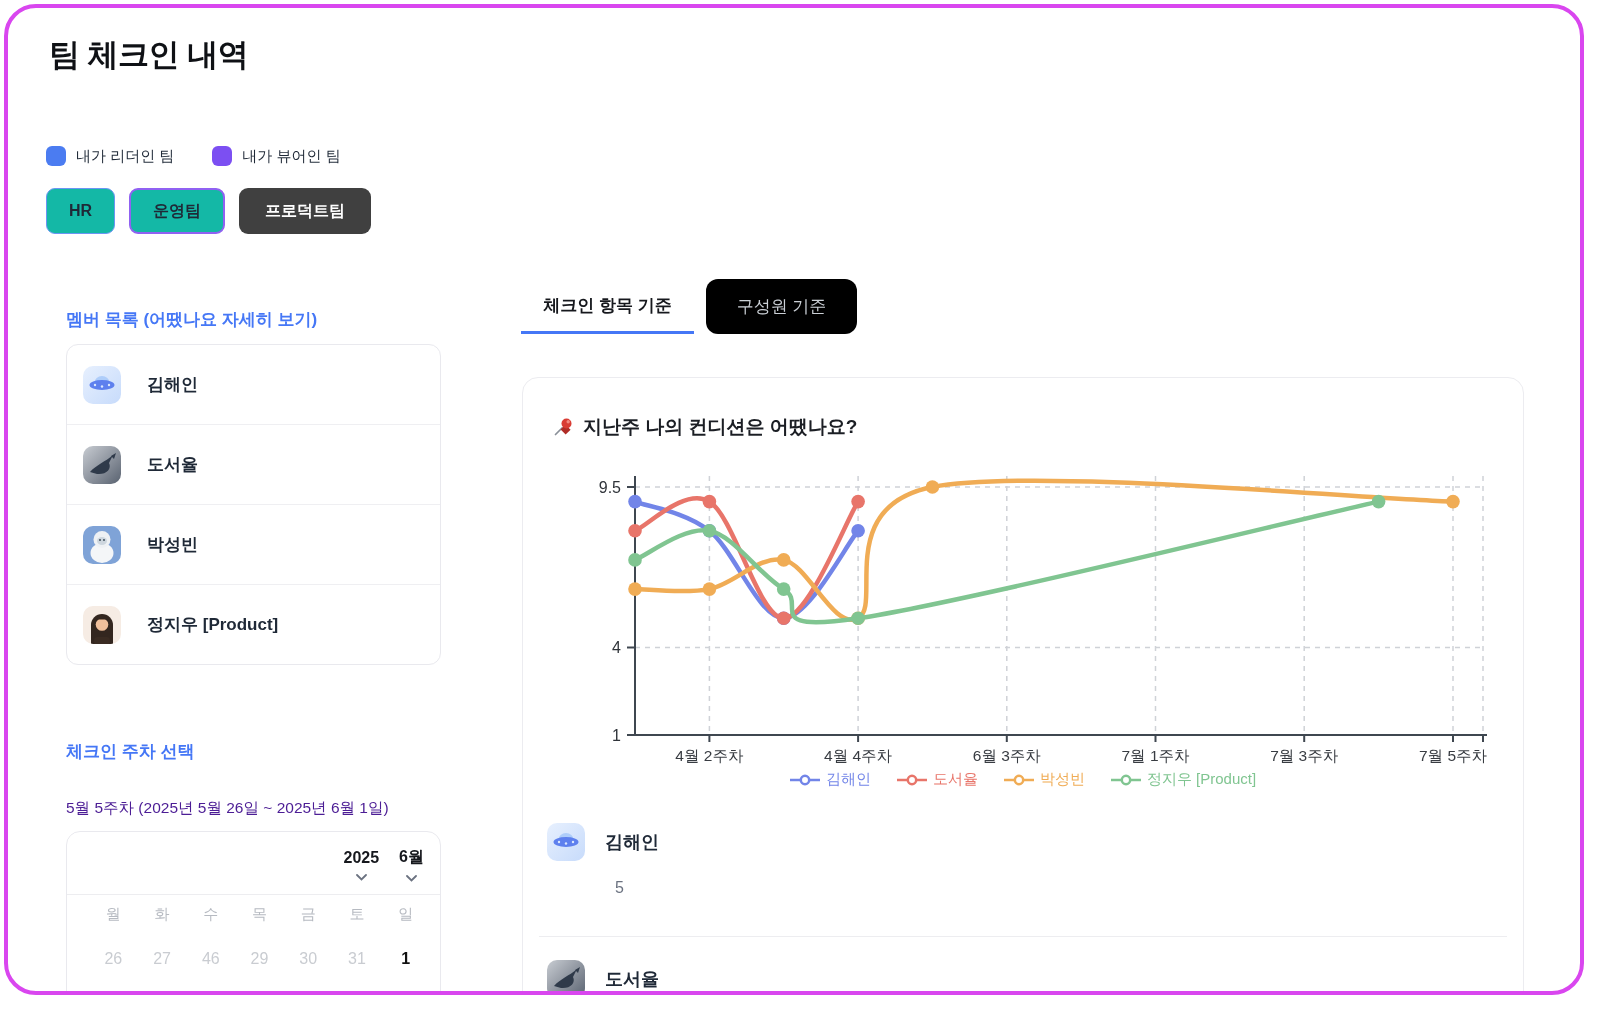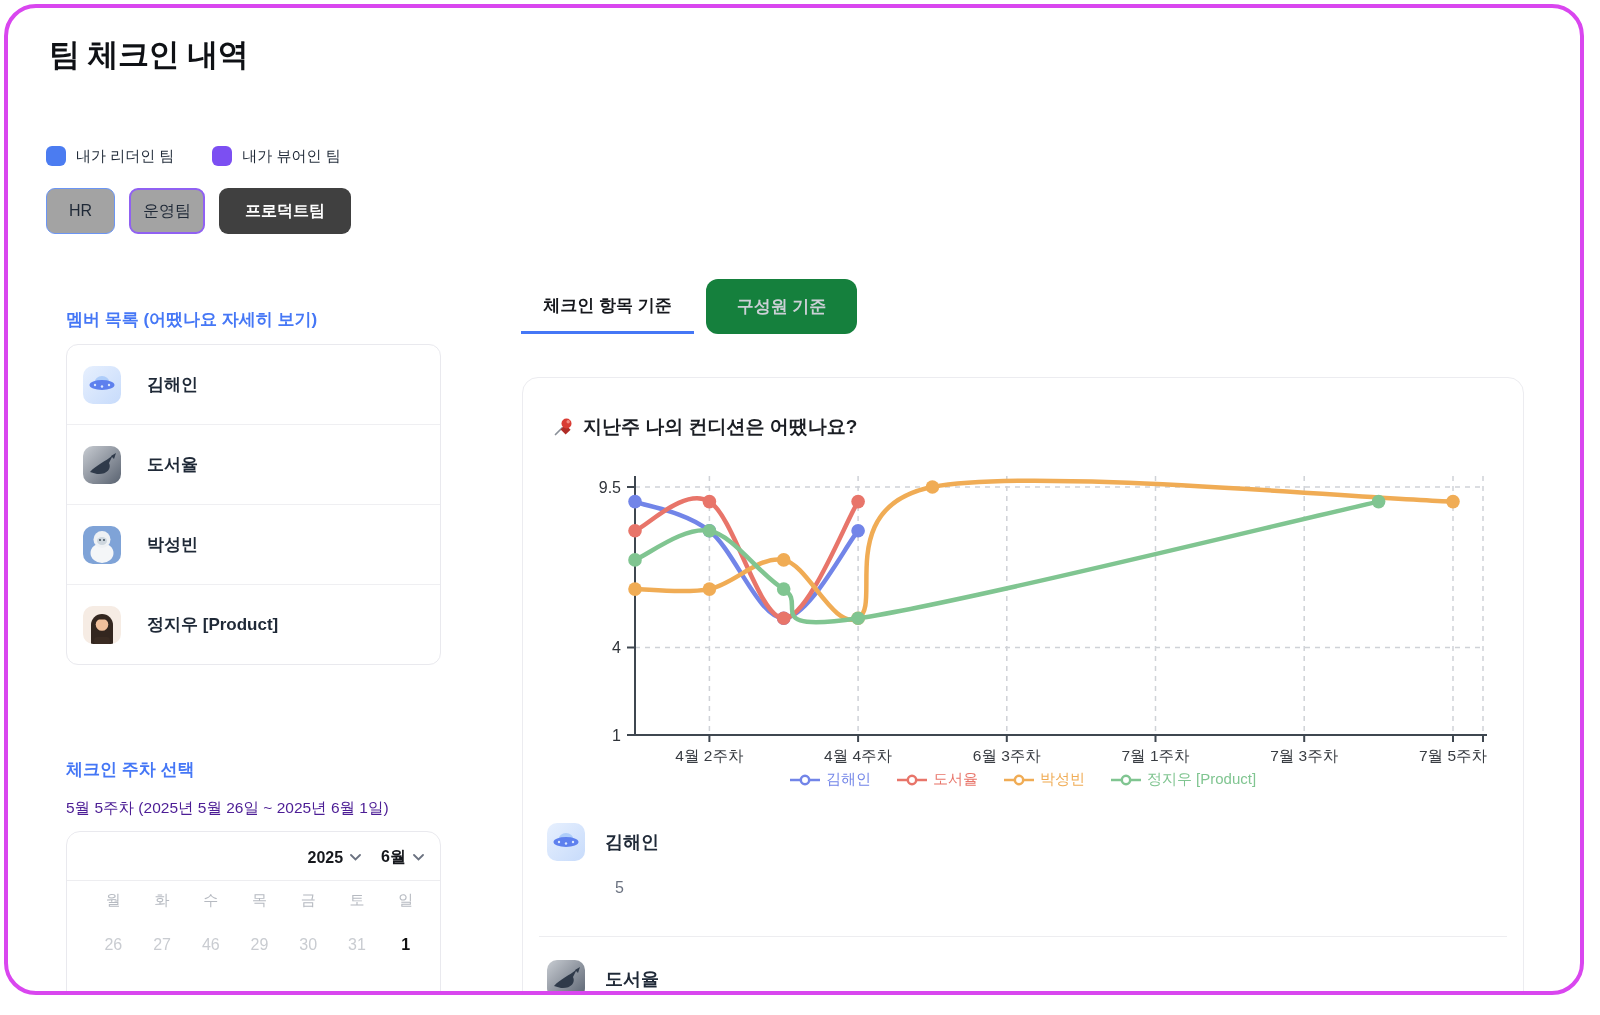--- a/index.html
+++ b/index.html
@@ -6,46 +6,46 @@
   body{width:1600px;height:1015px;position:relative;overflow:hidden;background:#fff;
        font-family:"Liberation Sans","DejaVu Sans",sans-serif;color:#1f2937;}
   .frame{position:absolute;left:4px;top:4px;width:1572px;height:983px;border:4px solid #d946ef;
          border-radius:32px;background:#fff;overflow:hidden;}
   .page-title{position:absolute;left:41px;top:26px;font-size:31px;font-weight:700;color:#0f1115;letter-spacing:-.5px;}
   .team-legend{position:absolute;left:38px;top:138px;display:flex;gap:38px;align-items:center;}
   .tl-item{display:flex;align-items:center;gap:10px;font-size:15px;color:#1f2937;}
   .tl-swatch{width:20px;height:20px;border-radius:6px;display:inline-block;}
   .team-buttons{position:absolute;left:38px;top:180px;display:flex;gap:14px;}
   .tbtn{height:46px;border-radius:9px;font-size:16px;display:flex;align-items:center;justify-content:center;
-        background:#a3a3a3;cursor:pointer;font-weight:400;color:#1f2937;border:none;}
+        background:#14b8a6;cursor:pointer;font-weight:700;color:#1f2937;border:none;}
   .tbtn.outline-blue{border:1.5px solid #6b95f4;padding:0 22px;}
-  .tbtn.outline-purple{border:2px solid #9061f2;padding:0 12px;}
+  .tbtn.outline-purple{border:2px solid #9061f2;padding:0 22px;}
   .tbtn.filled-blue{background:#404040;color:#fff;font-weight:700;padding:0 26px;}
   .sec-title{font-size:17px;font-weight:700;color:#4577f6;position:absolute;left:58px;}
   .members-title{top:300px;}
   .member-card{position:absolute;left:58px;top:336px;width:373px;border:1px solid #e9e9ee;border-radius:12px;background:#fff;overflow:hidden;}
   .member-row{height:79px;display:flex;align-items:center;gap:26px;padding-left:16px;cursor:pointer;}
   .member-row + .member-row{border-top:1px solid #efeff2;}
   .avatar{width:38px;height:38px;border-radius:10px;overflow:hidden;flex:0 0 38px;}
   .avatar svg{display:block;}
   .member-name{font-size:17px;font-weight:600;color:#1f2937;}
-  .week-title{top:750px;}
+  .week-title{top:732px;}
   .week-sub{position:absolute;left:58px;top:790px;font-size:15.5px;color:#4c1d95;}
   .calendar-card{position:absolute;left:58px;top:823px;width:373px;height:220px;border:1px solid #e9e9ee;border-radius:14px;background:#fff;}
   .cal-header{display:flex;justify-content:flex-end;align-items:center;gap:20px;padding:15px 16px 12px 16px;border-bottom:1px solid #ededf0;}
-  .cal-select{display:flex;align-items:center;gap:7px;font-size:16px;font-weight:700;color:#16181d;cursor:pointer;}
+  .cal-select{display:flex;align-items:center;gap:7px;font-size:16px;font-weight:700;color:#16181d;cursor:pointer;flex-direction:column;}
   .cal-grid{display:grid;grid-template-columns:repeat(7,1fr);padding:0 10px 0 22px;text-align:center;}
   .cal-weekdays{margin-top:10px;font-size:15px;color:#b6bac1;}
   .cal-days{margin-top:26px;font-size:16px;}
   .cal-day{color:#c9ccd1;cursor:pointer;}
   .cal-day.current{color:#111;font-weight:700;}
   .tabs{position:absolute;left:513px;top:271px;display:flex;gap:12px;height:55px;}
   .tab{display:flex;align-items:center;justify-content:center;font-size:17px;cursor:pointer;}
   .tab.active{width:173px;font-weight:700;color:#16181d;border-bottom:3.5px solid #4577f6;}
-  .tab.inactive{width:151px;background:#15803d;border-radius:12px;color:#cbd0d6;font-weight:700;}
+  .tab.inactive{width:151px;background:#000000;border-radius:12px;color:#cbd0d6;font-weight:400;}
   .chart-card{position:absolute;left:514px;top:369px;width:1000px;height:640px;border:1px solid #ececf0;border-radius:16px;background:#fff;}
   .chart-title-row{position:absolute;left:29px;top:36px;display:flex;align-items:center;gap:9px;font-size:19px;font-weight:700;color:#1b1e24;}
   #chart-svg{position:absolute;left:0;top:80px;}
   .chart-legend{position:absolute;left:0;top:392px;width:100%;display:flex;justify-content:center;gap:26px;font-size:15px;}
   .cl-item{display:flex;align-items:center;gap:6px;}
   .answers{position:absolute;left:24px;right:16px;top:445px;}
   .ans-head{display:flex;align-items:center;gap:20px;}
   .ans-name{font-size:18px;font-weight:600;color:#1f2937;}
   .ans-value{margin:18px 0 0 68px;font-size:16px;color:#6b7280;min-height:19px;}
   .ans-divider{height:1px;background:#ededf0;margin:38px 0 23px -8px;}

